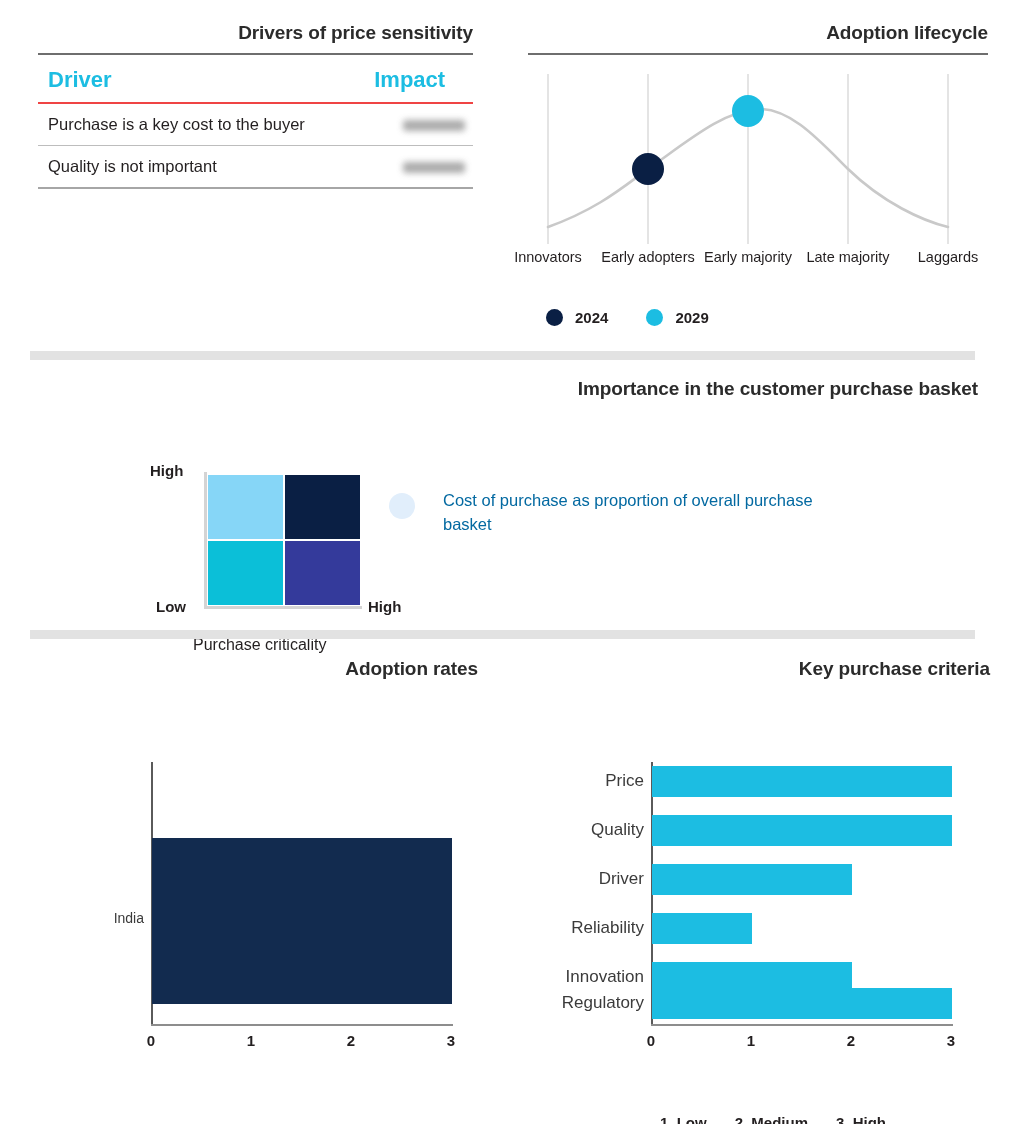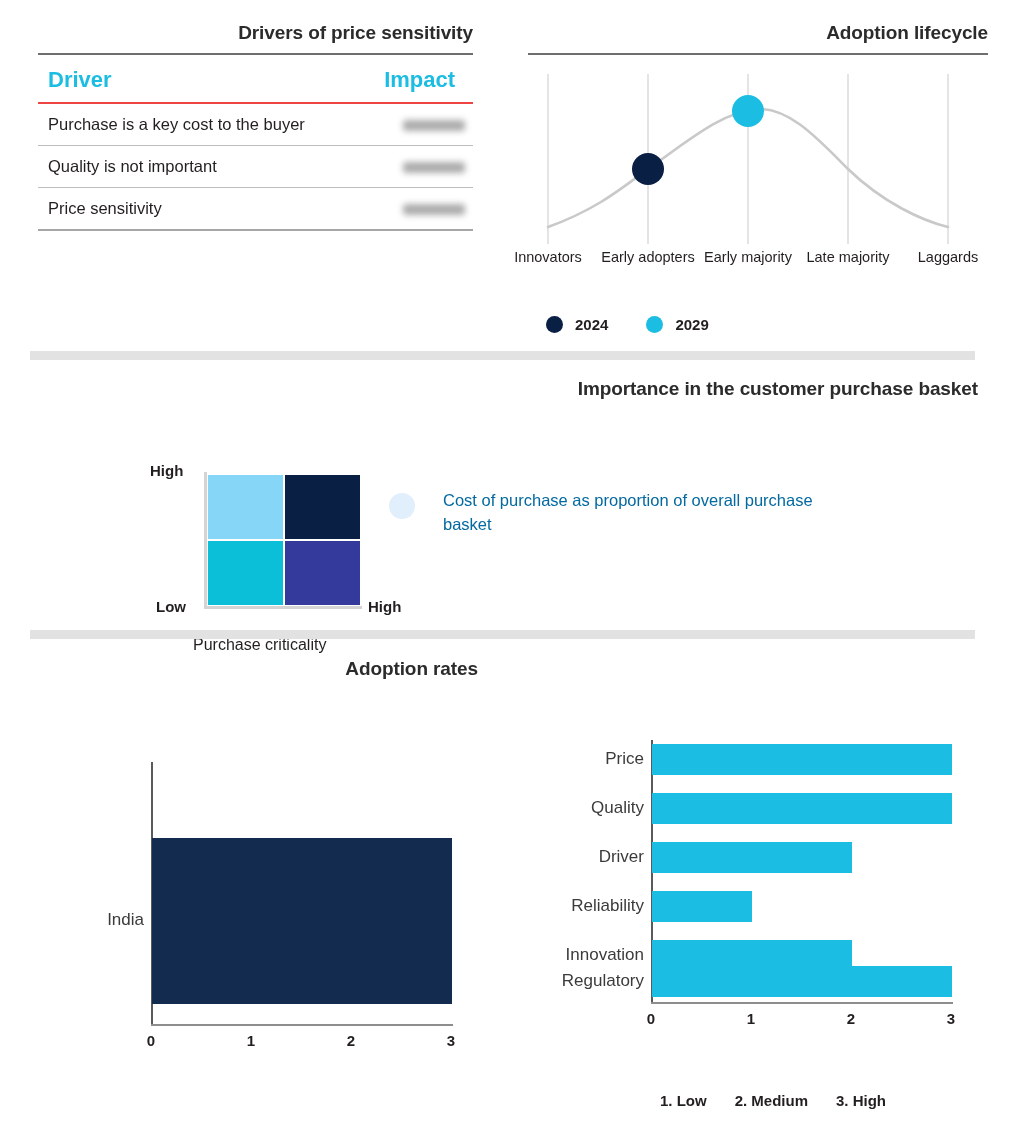--- a/index.html
+++ b/index.html
@@ -23,21 +23,21 @@
   .band{position:absolute;left:30px;width:945px;height:9px;background:#e2e2e2;}
 
   
   #drivers{left:38px;top:22px;width:435px;}
   #drivers .hdr-rule{margin-top:9px;height:2px;background:#6e6e6e;}
   .tbl{width:100%;border-collapse:collapse;margin-top:0;}
   .tbl th{
     text-align:left;font-size:22px;font-weight:bold;color:#1cbde2;
     padding:12px 0 9px 10px;border-bottom:2px solid #ef4444;
   }
-  .tbl th.impact{text-align:center;padding-right:8px;}
+  .tbl th.impact{text-align:left;padding-right:8px;}
   .tbl td{
     font-size:16.5px;color:#231f20;padding:11px 0 11px 10px;
     border-bottom:1px solid #bdbdbd;
   }
   .tbl tr:last-child td{border-bottom:2px solid #a6a6a6;}
   .tbl td.impact{text-align:right;padding-right:8px;}
   .redacted{
     display:inline-block;width:62px;height:11px;border-radius:3px;
     background:#9d9d9d;
     filter:blur(3.2px);
@@ -47,21 +47,21 @@
 
   
   #lifecycle{left:528px;top:22px;width:460px;}
   #lifecycle .hdr-rule{margin-top:9px;height:2px;background:#6e6e6e;}
   .life-plot{position:relative;width:460px;height:180px;margin-top:14px;}
   .life-labels{position:relative;width:460px;height:44px;}
   .life-lab{
     position:absolute;font-size:14.5px;color:#231f20;text-align:center;
     width:110px;line-height:17px;
   }
-  .life-legend{margin-top:23px;display:flex;align-items:center;gap:38px;padding-left:18px;}
+  .life-legend{margin-top:16px;display:flex;align-items:center;gap:38px;padding-left:18px;}
   .lg{display:flex;align-items:center;gap:12px;}
   .lg .dot{width:17px;height:17px;border-radius:50%;}
   .lg span{font-size:15px;font-weight:bold;color:#231f20;}
 
   
   #basket{left:38px;top:378px;width:940px;}
   .matrix-wrap{position:relative;margin-top:20px;height:230px;}
   .mx{position:absolute;left:170px;top:55px;width:152px;height:130px;}
   .mx .q{position:absolute;width:75px;height:64px;}
   .mx .q.tl{left:0;top:0;background:#86d6f7;}
@@ -83,21 +83,21 @@
     position:absolute;left:405px;top:68px;width:380px;
     font-size:16.5px;line-height:24px;color:#0369a1;
   }
 
   
   #adoption{left:38px;top:658px;width:440px;}
   .ar-plot{position:relative;width:440px;height:330px;margin-top:30px;}
   .ar-yaxis{position:absolute;left:113px;top:52px;width:1.6px;height:262px;background:#5a5a5a;}
   .ar-xaxis{position:absolute;left:113px;top:314px;width:302px;height:1.6px;background:#8d8d8d;}
   .ar-bar{position:absolute;left:114px;top:128px;height:166px;background:#122b4f;}
-  .ar-ylabel{position:absolute;left:40px;top:200px;font-size:17px;color:#3b3b3b;width:66px;text-align:right;}
+  .ar-ylabel{position:absolute;left:40px;top:200px;font-size:14px;color:#3b3b3b;width:66px;text-align:right;}
   .ar-tick{position:absolute;top:322px;font-size:15px;font-weight:bold;color:#231f20;transform:translateX(-50%);}
 
   
   #criteria{left:520px;top:658px;width:470px;}
   .kc-plot{position:relative;width:470px;height:330px;margin-top:30px;}
   .kc-yaxis{position:absolute;left:131px;top:52px;width:1.6px;height:262px;background:#5a5a5a;}
   .kc-xaxis{position:absolute;left:131px;top:314px;width:302px;height:1.6px;background:#8d8d8d;}
   .kc-bar{position:absolute;left:132px;height:31px;background:#1cbde2;}
   .kc-lab{position:absolute;font-size:17px;color:#3b3b3b;width:124px;text-align:right;left:0;}
   .kc-tick{position:absolute;top:322px;font-size:15px;font-weight:bold;color:#231f20;transform:translateX(-50%);}
@@ -118,24 +118,20 @@
     </thead>
     <tbody>
       <tr>
         <td>Purchase is a key cost to the buyer</td>
         <td class="impact"><span class="redacted"></span></td>
       </tr>
       <tr>
         <td>Quality is not important</td>
         <td class="impact"><span class="redacted"></span></td>
       </tr>
-      <tr>
-        <td>Price sensitivity</td>
-        <td class="impact"><span class="redacted"></span></td>
-      </tr>
     </tbody>
   </table>
 </div>
 
 <div class="panel" id="lifecycle">
   <div class="sec-title">Adoption lifecycle</div>
   <div class="hdr-rule"></div>
 
   <div class="life-plot">
     <svg width="460" height="180">
@@ -212,20 +208,21 @@
     <div class="ar-ylabel">India</div>
 
     <div class="ar-tick" style="left:113px;">0</div>
     <div class="ar-tick" style="left:213px;">1</div>
     <div class="ar-tick" style="left:313px;">2</div>
     <div class="ar-tick" style="left:413px;">3</div>
   </div>
 </div>
 
 <div class="panel" id="criteria">
+  <div class="sec-title">Key purchase criteria</div>
 
   <div class="kc-plot">
     <div class="kc-yaxis"></div>
     <div class="kc-xaxis"></div>
 
     <div class="kc-bar" style="top:56px;  width:300px;"></div>
     <div class="kc-bar" style="top:105px; width:300px;"></div>
     <div class="kc-bar" style="top:154px; width:200px;"></div>
     <div class="kc-bar" style="top:203px; width:100px;"></div>
     <div class="kc-bar" style="top:252px; width:200px;"></div>

